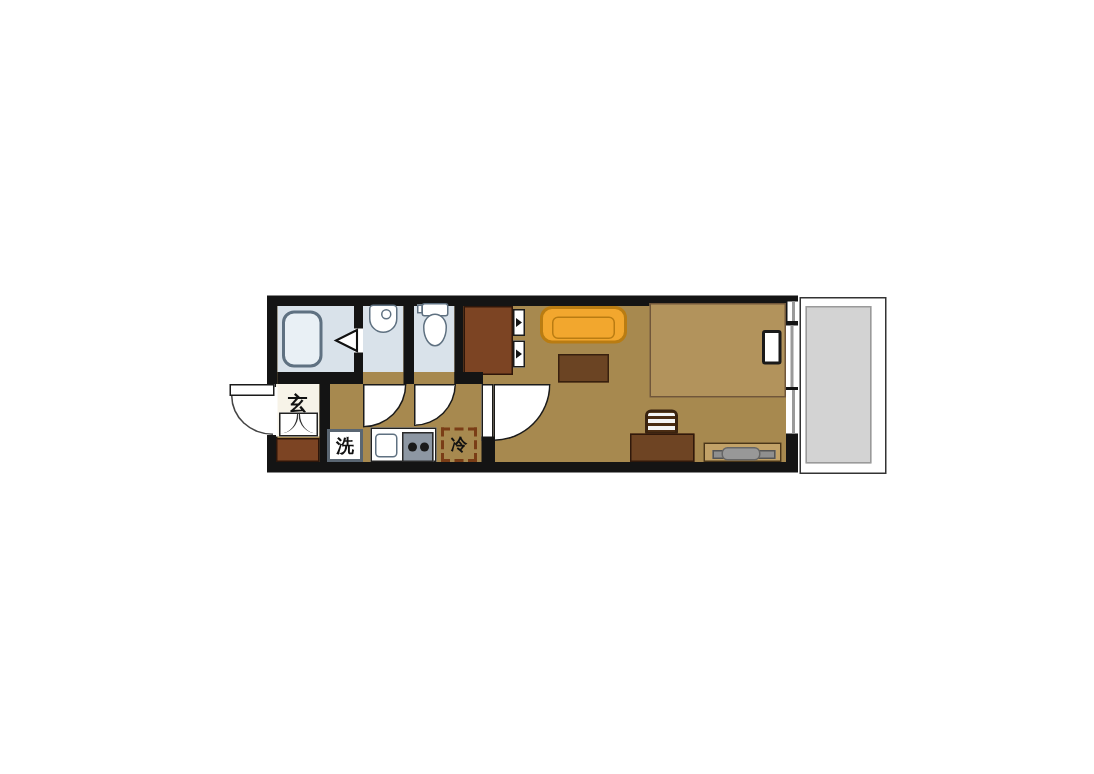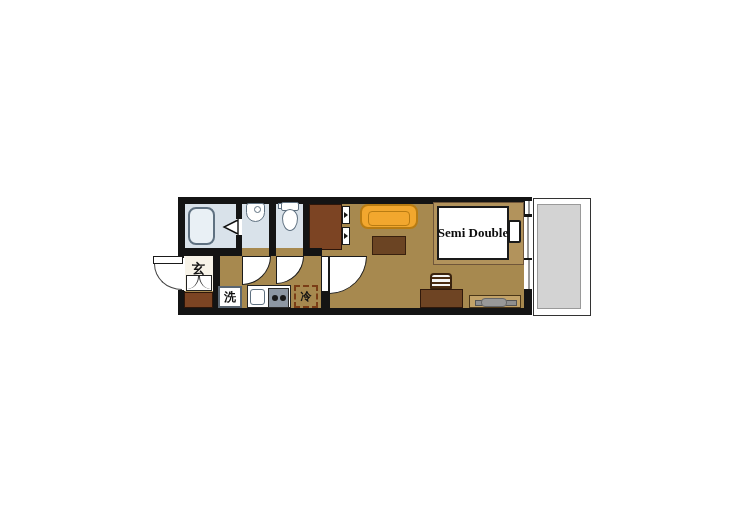--- a/index.html
+++ b/index.html
@@ -136,23 +136,20 @@
     <div class="abs fridge" style="left:116px;top:88px;width:24px;height:23px;">
       <span class="cjk" style="font-size:11px;">冷</span>
     </div>
 
     <div class="abs sofa" style="left:182px;top:7px;width:58px;height:25px;">
       <span class="sofa-in"></span>
     </div>
     <div class="abs table" style="left:194px;top:39px;width:34px;height:19px;"></div>
 
     <div class="abs bedframe" style="left:255px;top:5px;width:91px;height:63px;"></div>
-    <div class="abs mattress" style="left:259px;top:9px;width:72px;height:54px;">
-      <span class="bedlabel">Semi Double</span>
-    </div>
     <div class="abs pillow" style="left:330px;top:23px;width:13px;height:23px;"></div>
 
     <div class="abs chair" style="left:252px;top:76px;width:22px;height:17px;"></div>
     <div class="abs desk" style="left:242px;top:92px;width:43px;height:19px;"></div>
 
     <div class="abs tvboard" style="left:291px;top:98px;width:52px;height:13px;"></div>
     <div class="abs tvbar" style="left:297px;top:103px;width:42px;height:6px;"></div>
     <div class="abs tvbulge" style="left:303px;top:101px;width:26px;height:9px;"></div>
 
     <div class="abs window" style="left:347px;top:4px;width:7px;height:13px;">

